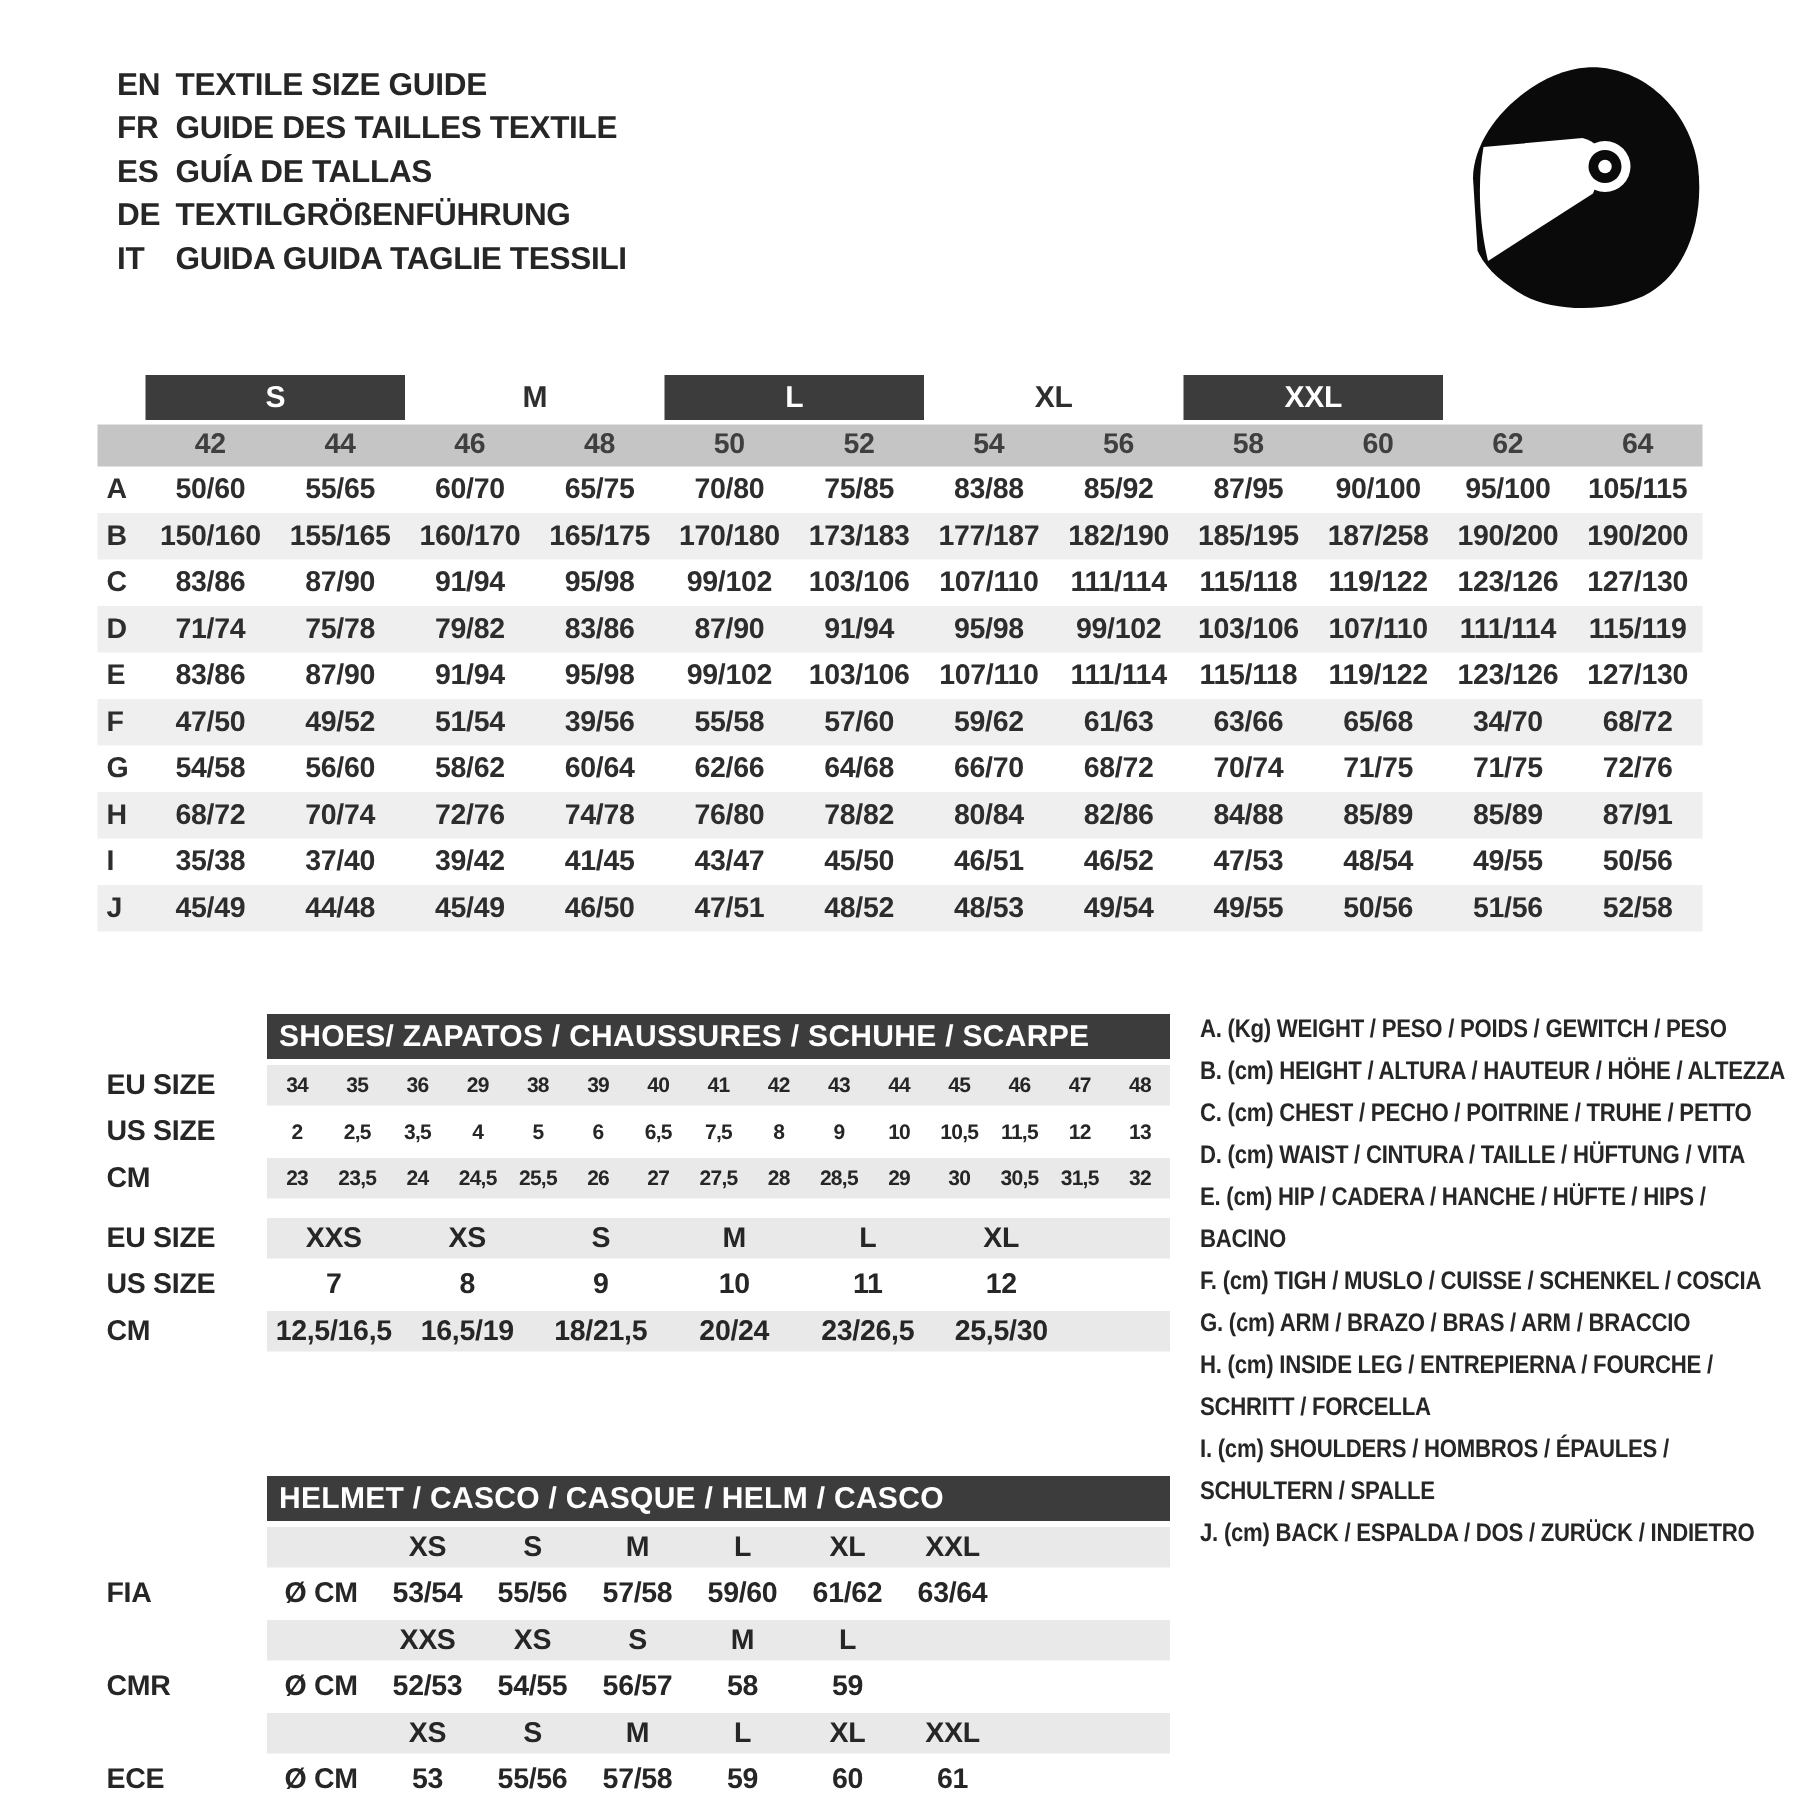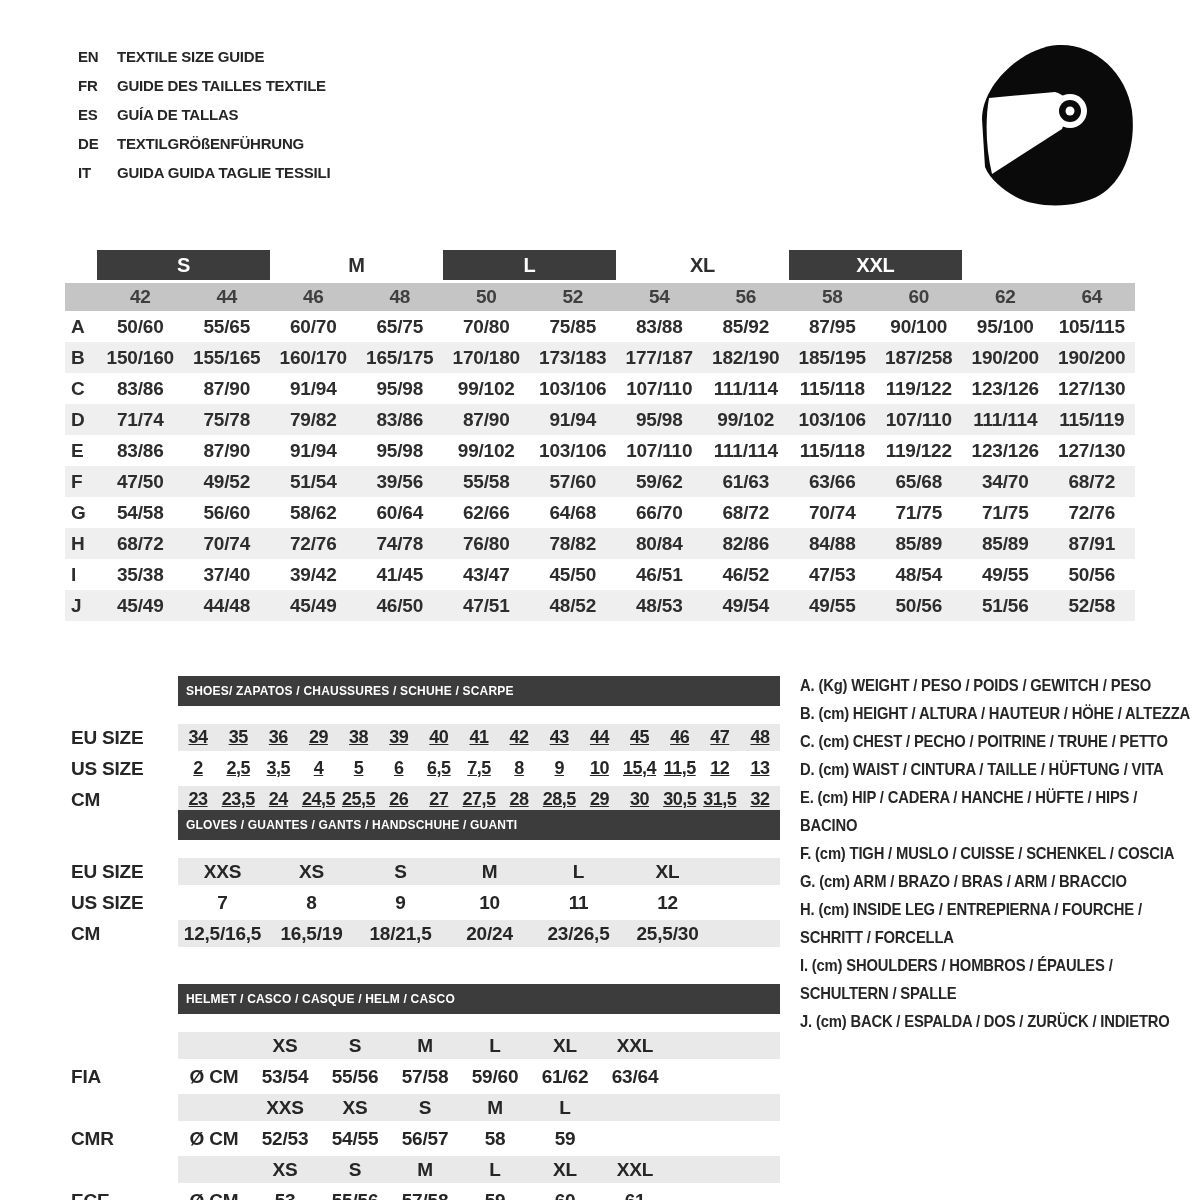--- a/index.html
+++ b/index.html
@@ -1,21 +1,21 @@
 <!DOCTYPE html>
 <html style="--dark: #3c3c3c; --sizeband: #c5c5c5; --rowalt: #efefef; --secband: #e9e9e9;"><head>
 <meta charset="utf-8">
 <style>
   html,body{margin:0;padding:0;background:#fff;}
   body{width:1200px;height:1200px;font-family:"Liberation Sans",sans-serif;font-weight:bold;color:#262626;}
   .page{position:relative;width:1200px;height:1200px;overflow:hidden;background:#fff;}
 
   
   .lang-header{position:absolute;top:42px;left:78px;}
-  .lang-row{display:flex;font-size:15px;line-height:29px;letter-spacing:-0.2px;}
+  .lang-row{display:flex;font-size:21px;line-height:29px;letter-spacing:-0.2px;}
   .lang-code{width:39px;flex:0 0 39px;}
 
   
   .helmet-icon{position:absolute;top:38px;left:978px;width:160px;height:172px;}
 
   
   .main-table{position:absolute;top:250px;left:65px;width:1070px;font-size:19px;letter-spacing:-0.2px;}
   .mt-grid{display:grid;grid-template-columns:32px repeat(12,1fr);}
   .mt-groups{height:30px;margin-bottom:3px;}
   .mt-group{text-align:center;line-height:30px;font-size:20px;color:#2e2e2e;}
@@ -23,27 +23,27 @@
   .mt-sizes{height:28px;background:var(--sizeband,#c5c5c5);color:#3f3f3f;}
   .mt-sizes .mt-cell{line-height:28px;}
   .mt-row{height:31px;line-height:31px;color:#2d2d2d;}
   .mt-row.alt{background:var(--rowalt,#efefef);}
   .mt-letter{padding-left:6px;text-align:left;}
   .mt-cell{text-align:center;}
 
   
   .sec{position:absolute;left:65px;width:715px;font-size:19px;letter-spacing:-0.2px;}
   .sec-title{margin-left:113px;height:30px;background:var(--dark,#3c3c3c);color:#fff;
-             line-height:30px;padding-left:8px;font-size:12px;letter-spacing:0.2px;margin-bottom:16px;}
+             line-height:30px;padding-left:8px;font-size:20px;letter-spacing:0.2px;margin-bottom:2px;}
   .sec-row{display:flex;height:31px;}
   .sec-label{width:113px;flex:0 0 113px;font-size:19px;line-height:31px;padding-left:6px;box-sizing:border-box;}
   .sec-band{flex:1;display:grid;height:27px;margin:2px 0;line-height:27px;}
   .band-gray{background:var(--secband,#e9e9e9);}
   .sec-cell{text-align:center;}
-  .shoes-band{grid-template-columns:repeat(15,1fr);font-size:18px;letter-spacing:-0.5px;text-decoration:underline;}
+  .shoes-band{grid-template-columns:repeat(15,1fr);font-size:14px;letter-spacing:-0.5px;}
   .gloves-band{grid-template-columns:repeat(6,89px);}
   .helmet-band{grid-template-columns:72px repeat(6,70px);}
   .shoes-sec{top:676px;} .gloves-sec{top:810px;} .helmet-sec{top:984px;}
 
   
   .legend{position:absolute;top:672px;left:800px;width:450px;font-size:17px;line-height:28px;
           letter-spacing:-0.2px;transform:scaleX(0.87);transform-origin:left top;}
   .legend-item{white-space:pre-line;}
 </style>
 </head>
@@ -293,21 +293,21 @@
             <div class="sec-cell">2,5</div>
             <div class="sec-cell">3,5</div>
             <div class="sec-cell">4</div>
             <div class="sec-cell">5</div>
             <div class="sec-cell">6</div>
             <div class="sec-cell">6,5</div>
             <div class="sec-cell">7,5</div>
             <div class="sec-cell">8</div>
             <div class="sec-cell">9</div>
             <div class="sec-cell">10</div>
-            <div class="sec-cell">15,4</div>
+            <div class="sec-cell">10,5</div>
             <div class="sec-cell">11,5</div>
             <div class="sec-cell">12</div>
             <div class="sec-cell">13</div>
           </div>
         </div>
         <div class="sec-row">
           <div class="sec-label">CM</div>
           <div class="sec-band shoes-band band-gray">
             <div class="sec-cell">23</div>
             <div class="sec-cell">23,5</div>
@@ -323,21 +323,20 @@
             <div class="sec-cell">30</div>
             <div class="sec-cell">30,5</div>
             <div class="sec-cell">31,5</div>
             <div class="sec-cell">32</div>
           </div>
         </div>
       </div>
   </div>
 
   <div class="sec gloves-sec">
-    <div class="sec-title">GLOVES / GUANTES / GANTS / HANDSCHUHE / GUANTI</div>
     <div id="gloves-body">
         <div class="sec-row">
           <div class="sec-label">EU SIZE</div>
           <div class="sec-band gloves-band band-gray">
             <div class="sec-cell">XXS</div>
             <div class="sec-cell">XS</div>
             <div class="sec-cell">S</div>
             <div class="sec-cell">M</div>
             <div class="sec-cell">L</div>
             <div class="sec-cell">XL</div>

